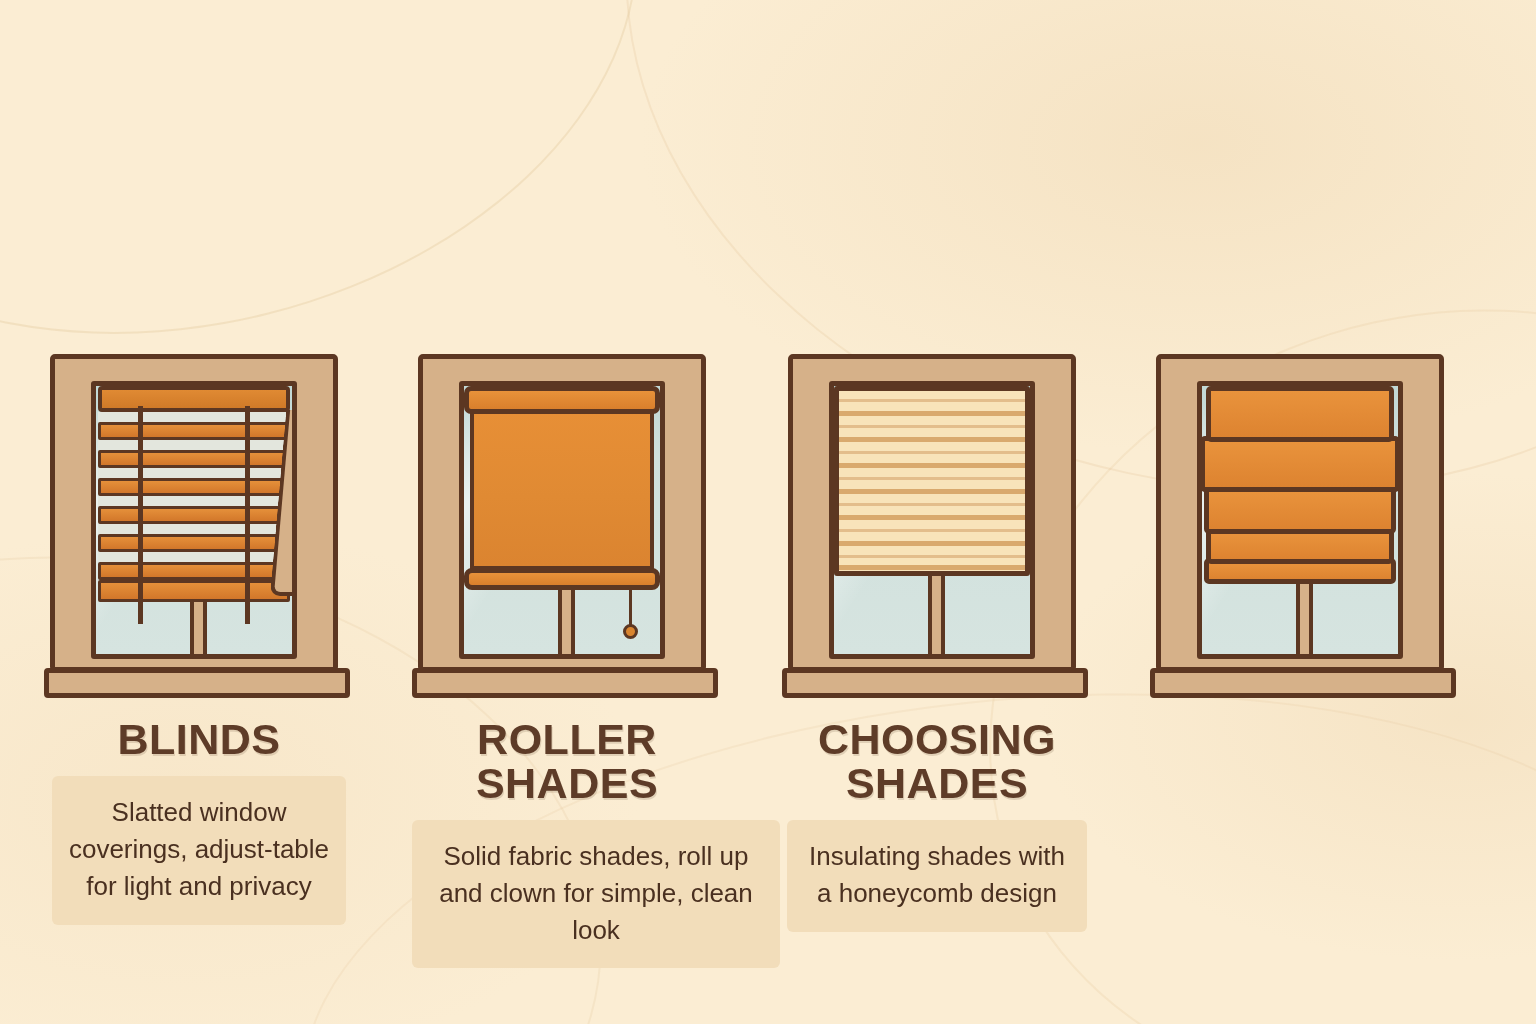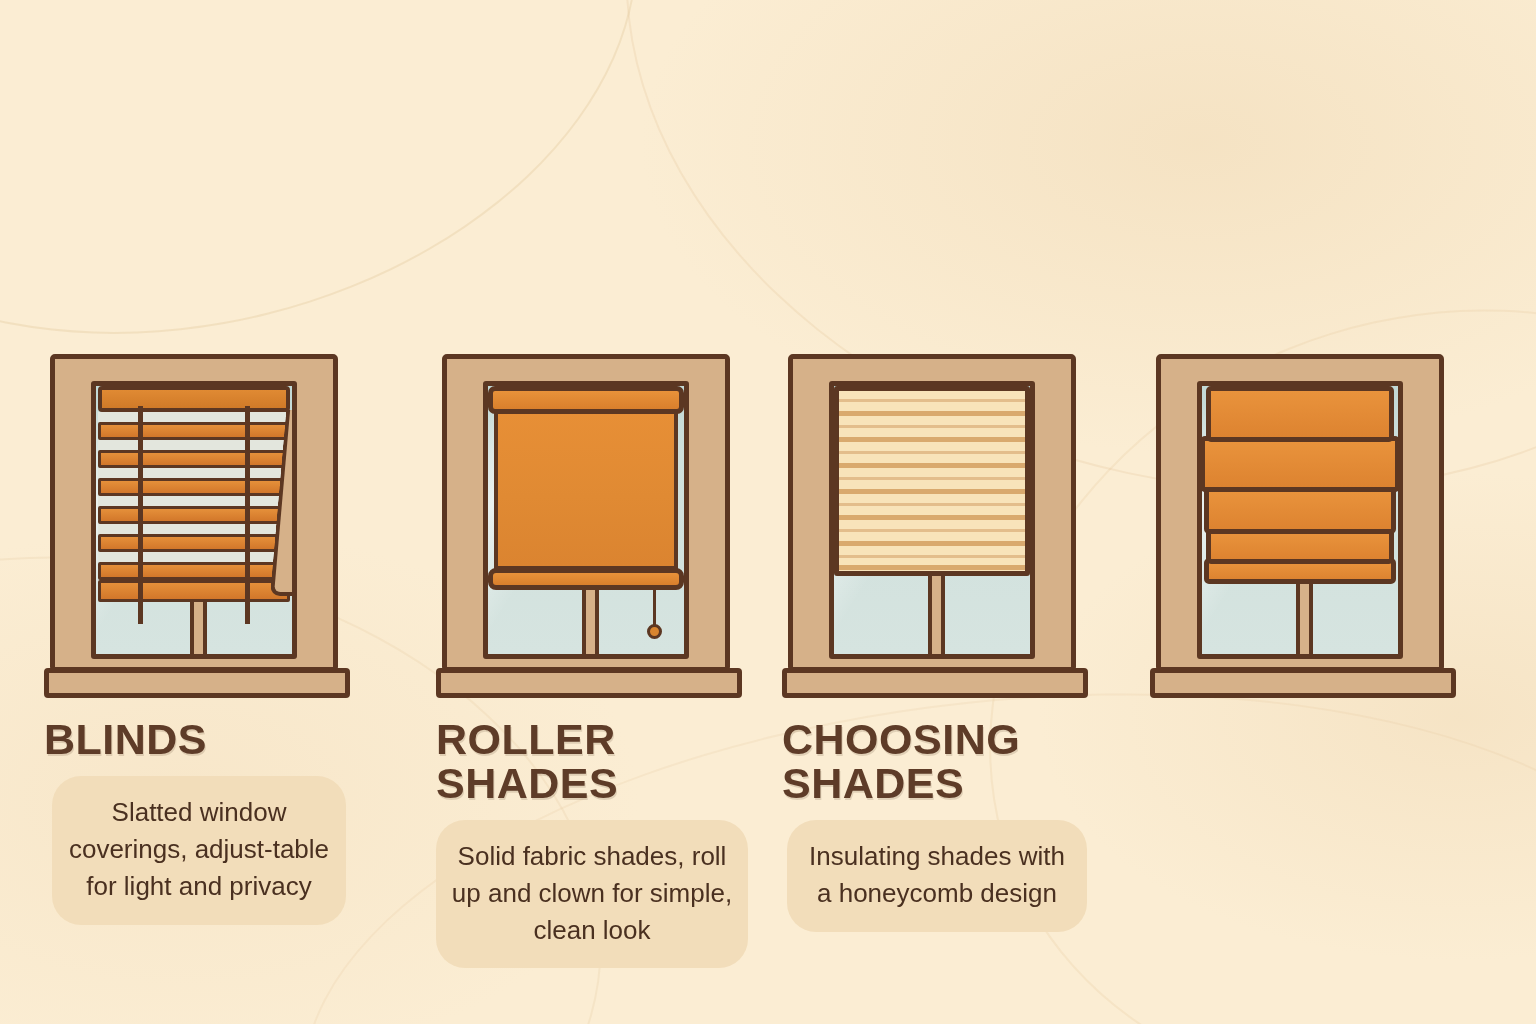--- a/index.html
+++ b/index.html
@@ -76,21 +76,21 @@
     top: 352px;
     left: 0;
     width: 1536px;
   }
   .col {
     position: absolute;
     width: 310px;
     top: 0;
   }
   .col-0 { left: 44px; }
-  .col-1 { left: 436px; }
+  .col-1 { left: 412px; }
   .col-2 { left: 782px; }
   .col-3 { left: 1150px; }
 
   
   .window {
     position: relative;
     width: 306px;
     height: 350px;
   }
   .frame-outer {
@@ -290,40 +290,41 @@
     background: linear-gradient(180deg,#e9933c,#dd8330);
     border: 5px solid #5c3722;
     border-radius: 5px;
     box-sizing: border-box;
     z-index: 2;
   }
 
   
   .label {
     margin-top: 16px;
+    text-align: center;
     font-size: 43px;
     font-weight: 700;
     color: #5e3c28;
     line-height: 1.02;
     letter-spacing: 0.5px;
     text-shadow: 1px 2px 0 rgba(90,55,30,0.16);
   }
   .caption {
     margin: 14px auto 0 auto;
     background: #f2ddba;
-    border-radius: 29px;
+    border-radius: 6px;
     padding: 18px 14px 20px 14px;
     text-align: center;
     font-size: 26px;
     line-height: 1.42;
     color: #4a3020;
     box-sizing: border-box;
   }
   .cap-0 { width: 294px; }
-  .cap-1 { width: 312px; }
+  .cap-1 { width: 368px; }
   .cap-2 { width: 300px; }
   .cap-3 { width: 312px; }
 </style>
 </head>
 <body>
 
 <div id="poster">
 
   <div class="swirl s1"></div>
   <div class="swirl s2"></div>

